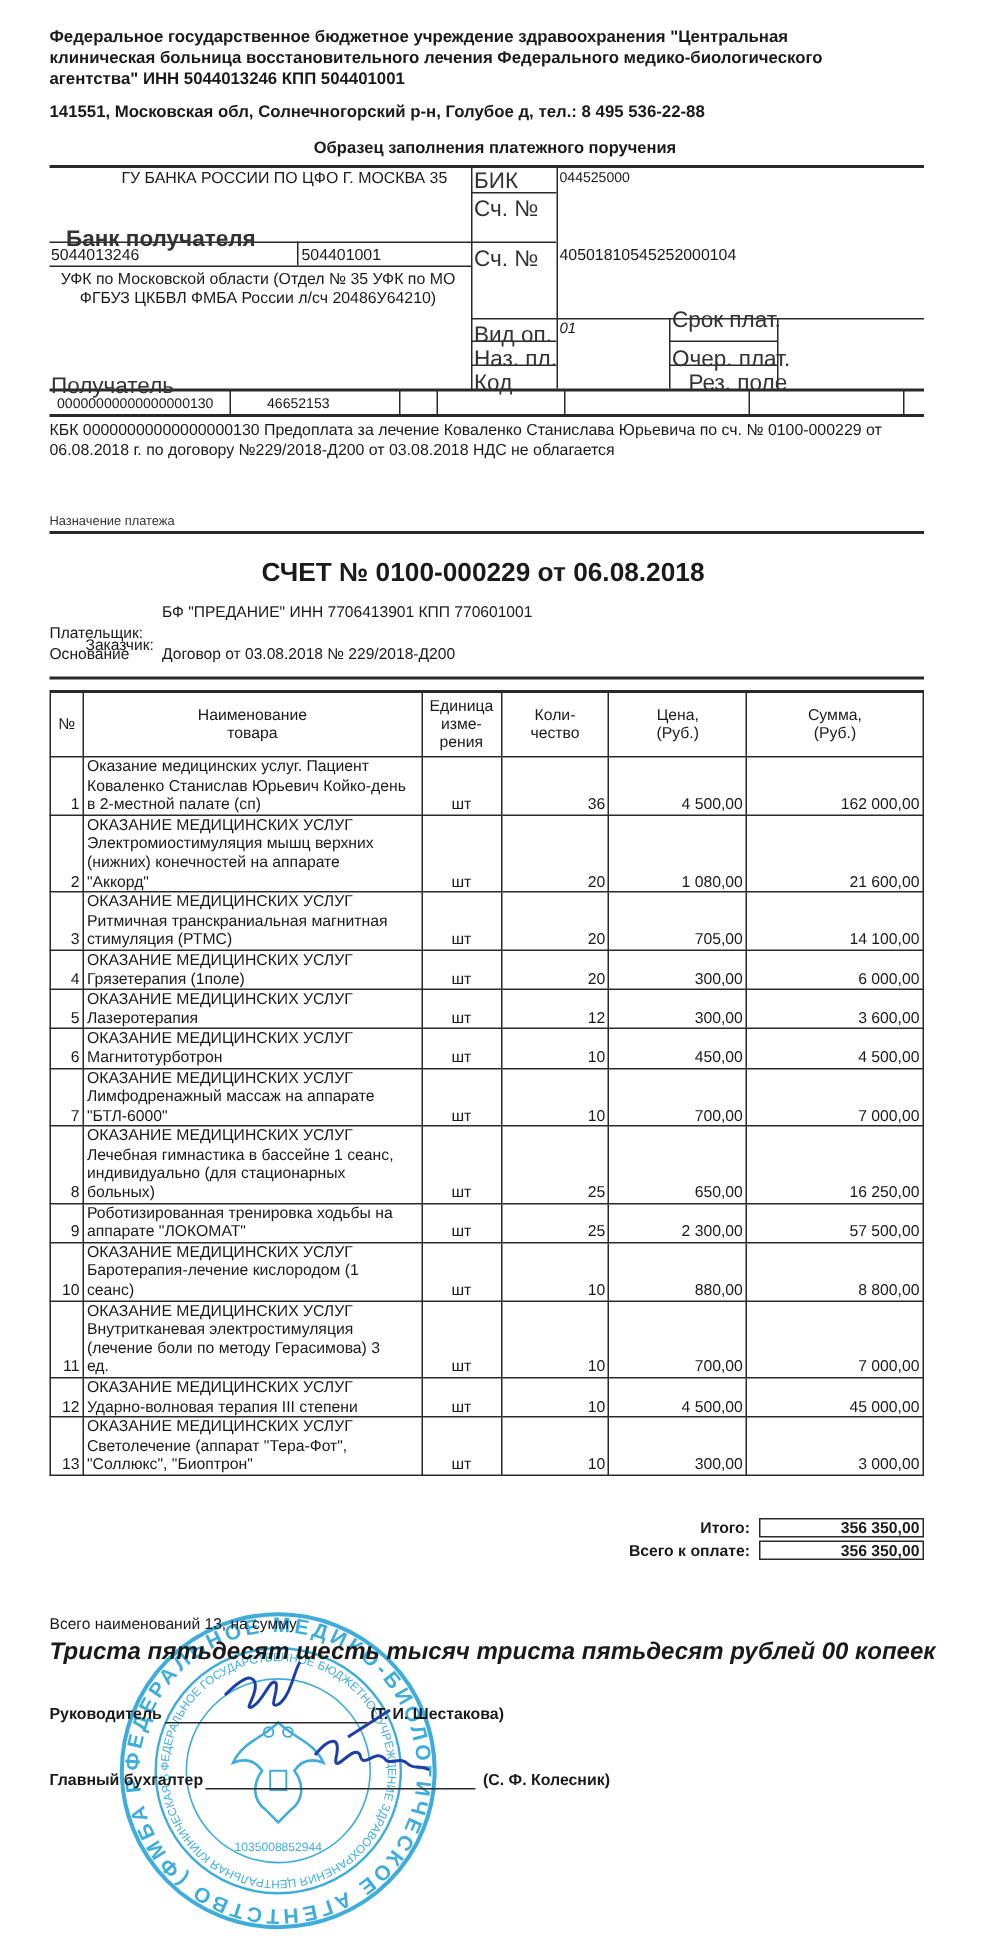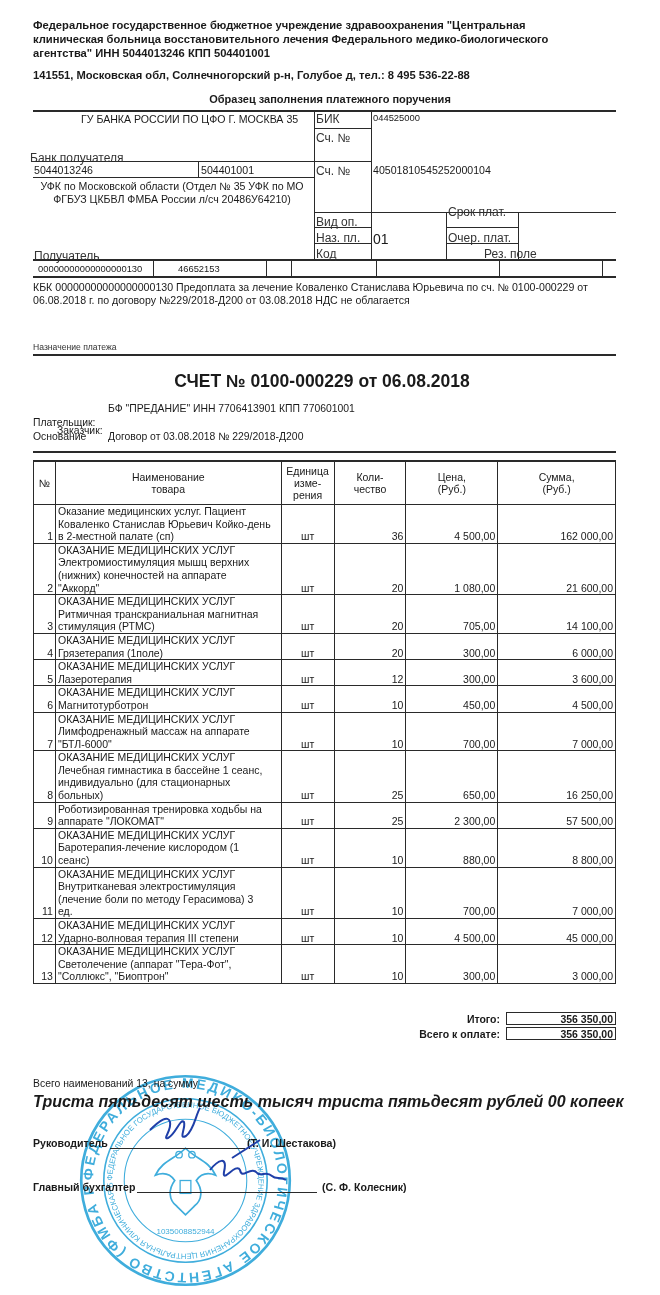--- a/index.html
+++ b/index.html
@@ -9,21 +9,21 @@
   .org { left: 33px; top: 18px; width: 560px; font-size: 11.2px; font-weight: bold; line-height: 14px; }
   .addr { left: 33px; top: 69px; font-size: 11.2px; font-weight: bold; }
   .sample-title { left: 0; width: 660px; top: 93px; text-align: center; font-size: 11px; font-weight: bold; }
 
   
   .ln { position: absolute; background: #2a2a2a; }
   .h { height: 1px; }
   .hb { height: 2px; }
   .v { width: 1px; }
   .t { position: absolute; font-size: 10.6px; white-space: nowrap; }
-  .ts { position: absolute; font-size: 12px; white-space: nowrap; color: #333; }
+  .ts { position: absolute; font-size: 15px; white-space: nowrap; color: #333; }
   .purpose { left: 33px; top: 281px; width: 580px; font-size: 10.6px; line-height: 13px; }
   .purpose-label { left: 33px; top: 342px; font-size: 8.6px; color: #333; }
 
   .inv-title { left: 0; width: 644px; top: 371px; text-align: center; font-size: 17.5px; font-weight: bold; }
   .meta { font-size: 10.4px; }
 
   table.items { position: absolute; left: 33px; top: 460px; width: 583px; border-collapse: collapse;
                 font-size: 10.5px; line-height: 12.6px; }
   table.items th, table.items td { border: 1px solid #2a2a2a; padding: 0 2px; vertical-align: bottom; }
   table.items th { font-weight: normal; text-align: center; vertical-align: middle; height: 40px; padding: 1px 2px; line-height: 12px; }
@@ -73,37 +73,37 @@
   <div class="ln v" style="left:446px; top:212px; height:47px;"></div>
   <div class="ln v" style="left:518px; top:212px; height:47px;"></div>
   <div class="ln v" style="left:153px; top:260px; height:16px;"></div>
   <div class="ln v" style="left:266px; top:260px; height:16px;"></div>
   <div class="ln v" style="left:291px; top:260px; height:16px;"></div>
   <div class="ln v" style="left:376px; top:260px; height:16px;"></div>
   <div class="ln v" style="left:499px; top:260px; height:16px;"></div>
   <div class="ln v" style="left:602px; top:260px; height:16px;"></div>
 
   <div class="t" style="left:34px; top:113px;margin-left:47px;">ГУ БАНКА РОССИИ ПО ЦФО Г. МОСКВА 35</div>
-  <div class="ts" style="left:30px; top:151px;">Банк получателя</div>
+  <div class="ts" style="left:44px; top:151px;font-weight:bold;">Банк получателя</div>
   <div class="ts" style="left:316px; top:112px;">БИК</div>
   <div class="ts" style="left:373px; top:112px; font-size:9.4px; color:#1a1a1a;">044525000</div>
   <div class="ts" style="left:316px; top:131px;">Сч. №</div>
   <div class="t" style="left:34px; top:164px;">5044013246</div>
   <div class="t" style="left:201px; top:164px;">504401001</div>
   <div class="ts" style="left:316px; top:164px;">Сч. №</div>
   <div class="t" style="left:373px; top:164px;">40501810545252000104</div>
   <div class="t" style="left:34px; top:180px; width:276px; white-space:normal; line-height:13px;text-align:center;">УФК по Московской области (Отдел № 35 УФК по МО ФГБУЗ ЦКБВЛ ФМБА России л/сч 20486У64210)</div>
   <div class="ts" style="left:34px; top:249px;">Получатель</div>
   <div class="ts" style="left:316px; top:215px;">Вид оп.</div>
-  <div class="ts" style="left:373px; top:231px; font-size:14px; color:#1a1a1a;">01</div>
+  <div class="ts" style="left:373px; top:214px; font-size:10px; color:#1a1a1a;font-style:italic;">01</div>
   <div class="ts" style="left:316px; top:231px;">Наз. пл.</div>
   <div class="ts" style="left:316px; top:247px;">Код</div>
   <div class="ts" style="left:448px; top:205px;">Срок плат.</div>
   <div class="ts" style="left:448px; top:231px;">Очер. плат.</div>
-  <div class="ts" style="left:461px; top:247px;padding-left:23px;">Рез. поле</div>
+  <div class="ts" style="left:436px; top:247px;padding-left:23px;">Рез. поле</div>
   <div class="ts" style="left:38px; top:263px; font-size:9.4px; color:#1a1a1a;">00000000000000000130</div>
   <div class="ts" style="left:178px; top:263px; font-size:9.4px; color:#1a1a1a;text-align:right;">46652153</div>
 </div>
 
 <div class="abs purpose">КБК 00000000000000000130 Предоплата за лечение Коваленко Станислава Юрьевича по сч. № 0100-000229 от 06.08.2018 г. по договору №229/2018-Д200 от 03.08.2018 НДС не облагается</div>
 <div class="abs purpose-label">Назначение платежа</div>
 <div class="ln hb" style="left:33px; top:354px; width:583px;"></div>
 
 <div class="abs inv-title">СЧЕТ № 0100-000229 от 06.08.2018</div>
 

